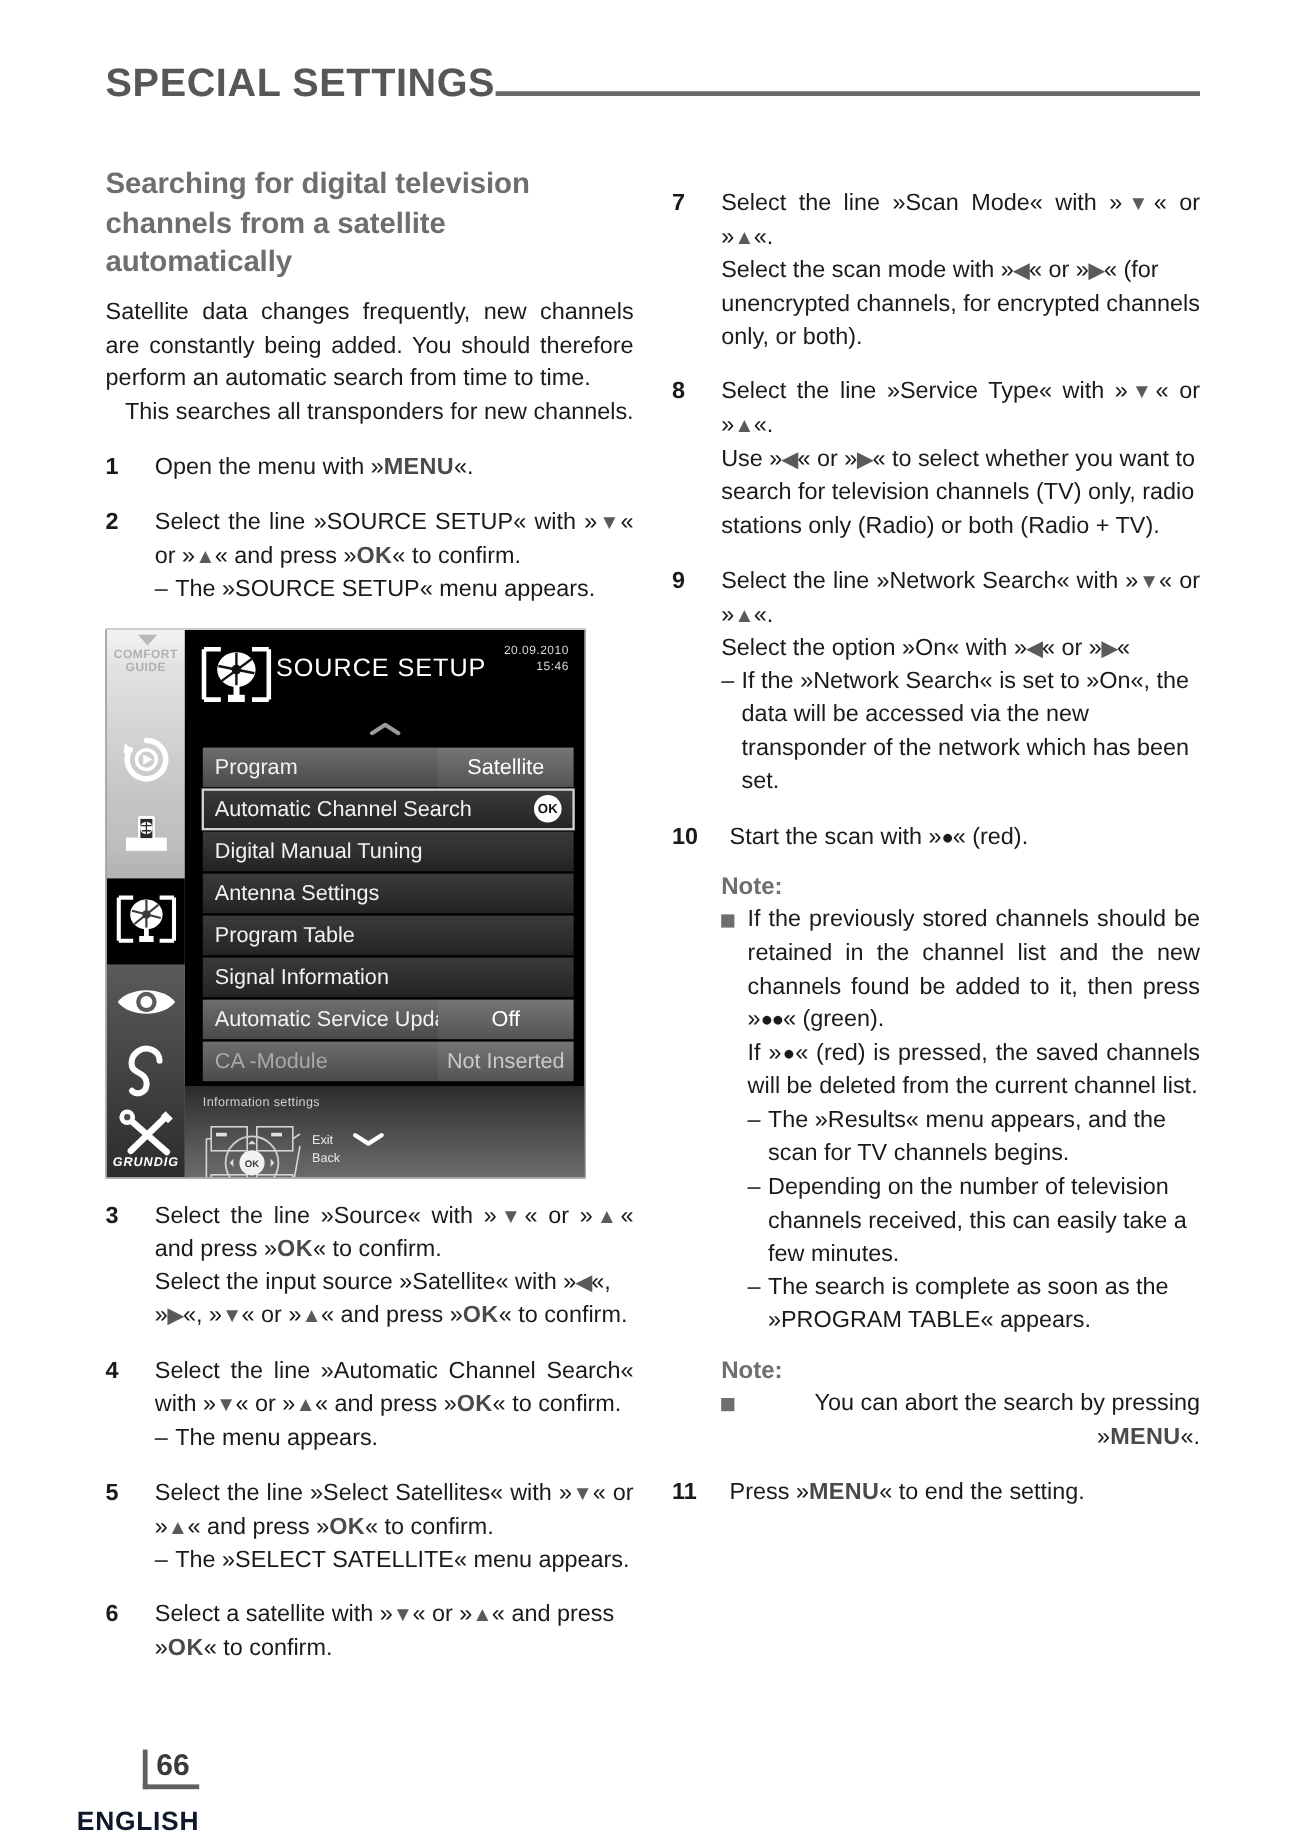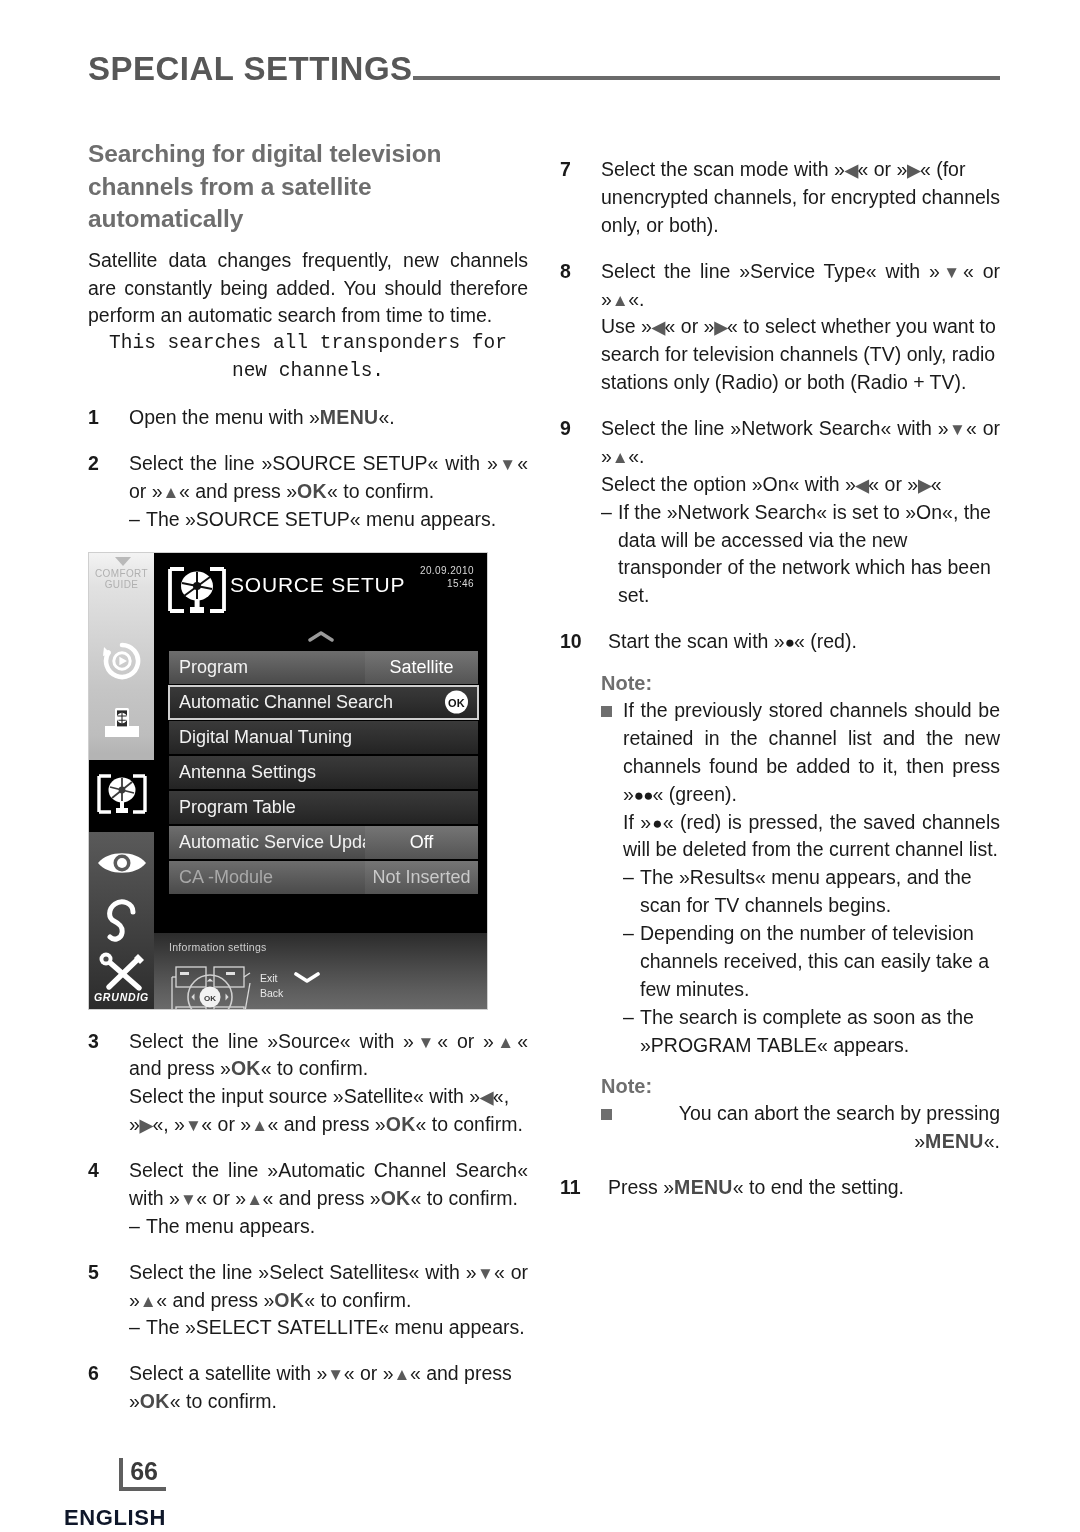--- a/index.html
+++ b/index.html
@@ -63,21 +63,21 @@
     letter-spacing: -0.1px;
   }
 
   p.body {
     font-size: 19.5px;
     line-height: 1.43;
     margin: 0 0 0 0;
     text-align: justify;
     text-justify: inter-word;
   }
-  p.body.nojust { text-align: center; font-family: Liberation Mono, monospace; }
+  p.body.nojust { text-align: right; }
 
   
   .step {
     position: relative;
     padding-left: 41px;
     margin-top: 18px;
     font-size: 19.5px;
     line-height: 1.43;
     text-align: justify;
   }
@@ -198,20 +198,21 @@
   }
   .rail-label {
     position: absolute;
     left: 0; top: 15px;
     width: 65px;
     text-align: center;
     font-size: 10px;
     line-height: 1.12;
     color: #b0b0b0;
     letter-spacing: 0.4px;
+    font-weight: bold;
   }
   .rail-ico {
     position: absolute;
     left: 0;
     width: 65px;
     text-align: center;
     color: #ffffff;
   }
   
   .rail-active {
@@ -496,20 +497,23 @@
             </div>
             <div class="orow">
               <div class="lbl">Digital Manual Tuning</div>
             </div>
             <div class="orow">
               <div class="lbl">Antenna Settings</div>
             </div>
             <div class="orow">
               <div class="lbl">Program Table</div>
             </div>
+            <div class="orow">
+              <div class="lbl">Signal Information</div>
+            </div>
             <div class="orow has-val val-lit">
               <div class="lbl">Automatic Service Update</div>
               <div class="val">Off</div>
             </div>
             <div class="orow has-val val-lit dim">
               <div class="lbl">CA -Module</div>
               <div class="val">Not Inserted</div>
             </div>
           </div>
       </div>
@@ -575,20 +579,21 @@
           <span class="num">6</span>
           <span class="plain l">Select a satellite with »<span class="ar">▼</span>« or »<span class="ar">▲</span>« and press »<b class="kbd">OK</b>« to confirm.</span>
         </div>
       </div>
   </div>
 
   <div class="col col-right">
     <div id="right-steps">
         <div class="step">
           <span class="num">7</span>
+          <span class="plain">Select the line »Scan Mode« with »<span class="ar">▼</span>« or »<span class="ar">▲</span>«.</span>
           <span class="plain l">Select the scan mode with »<span class="ar">◀</span>« or »<span class="ar">▶</span>« (for unencrypted channels, for encrypted channels only, or both).</span>
         </div>
         <div class="step">
           <span class="num">8</span>
           <span class="plain">Select the line »Service Type« with »<span class="ar">▼</span>« or »<span class="ar">▲</span>«.</span>
           <span class="plain l">Use »<span class="ar">◀</span>« or »<span class="ar">▶</span>« to select whether you want to search for television channels (TV) only, radio stations only (Radio) or both (Radio + TV).</span>
         </div>
         <div class="step">
           <span class="num">9</span>
           <span class="plain">Select the line »Network Search« with »<span class="ar">▼</span>« or »<span class="ar">▲</span>«.</span>

